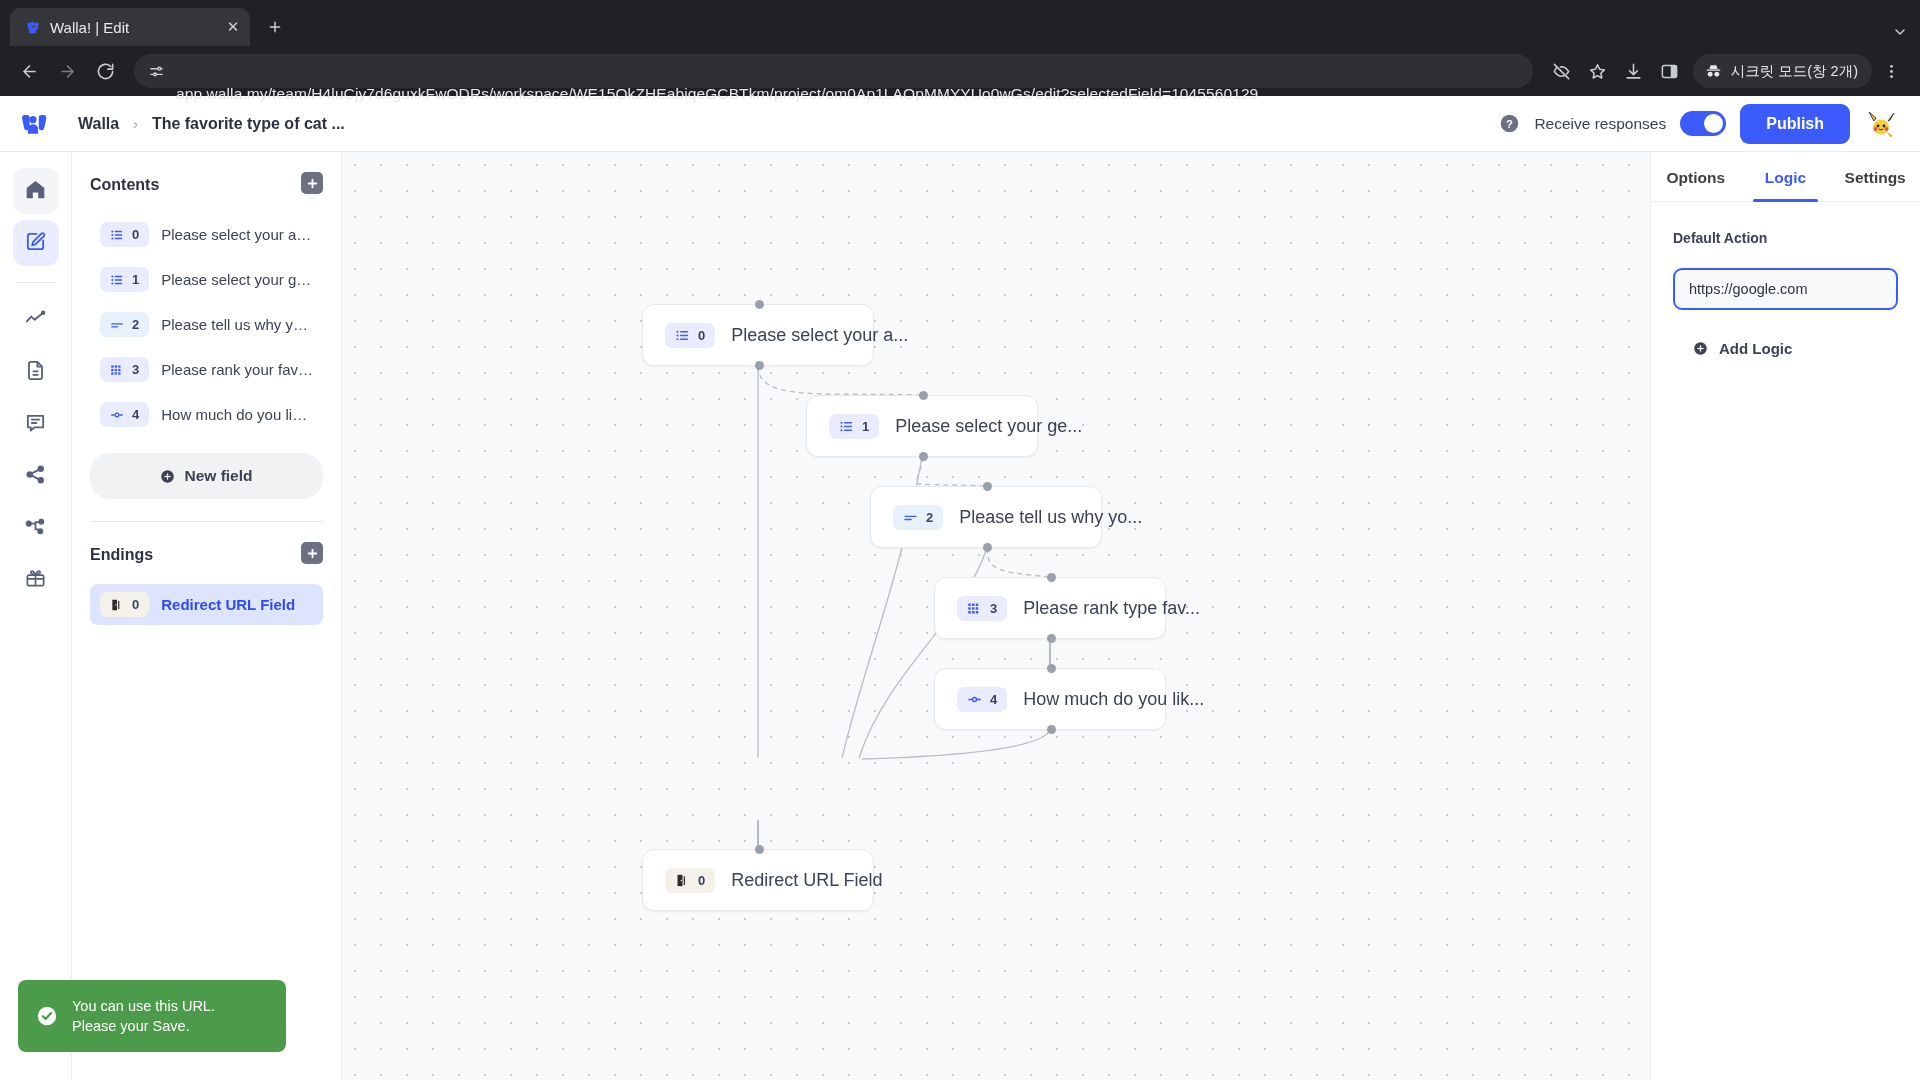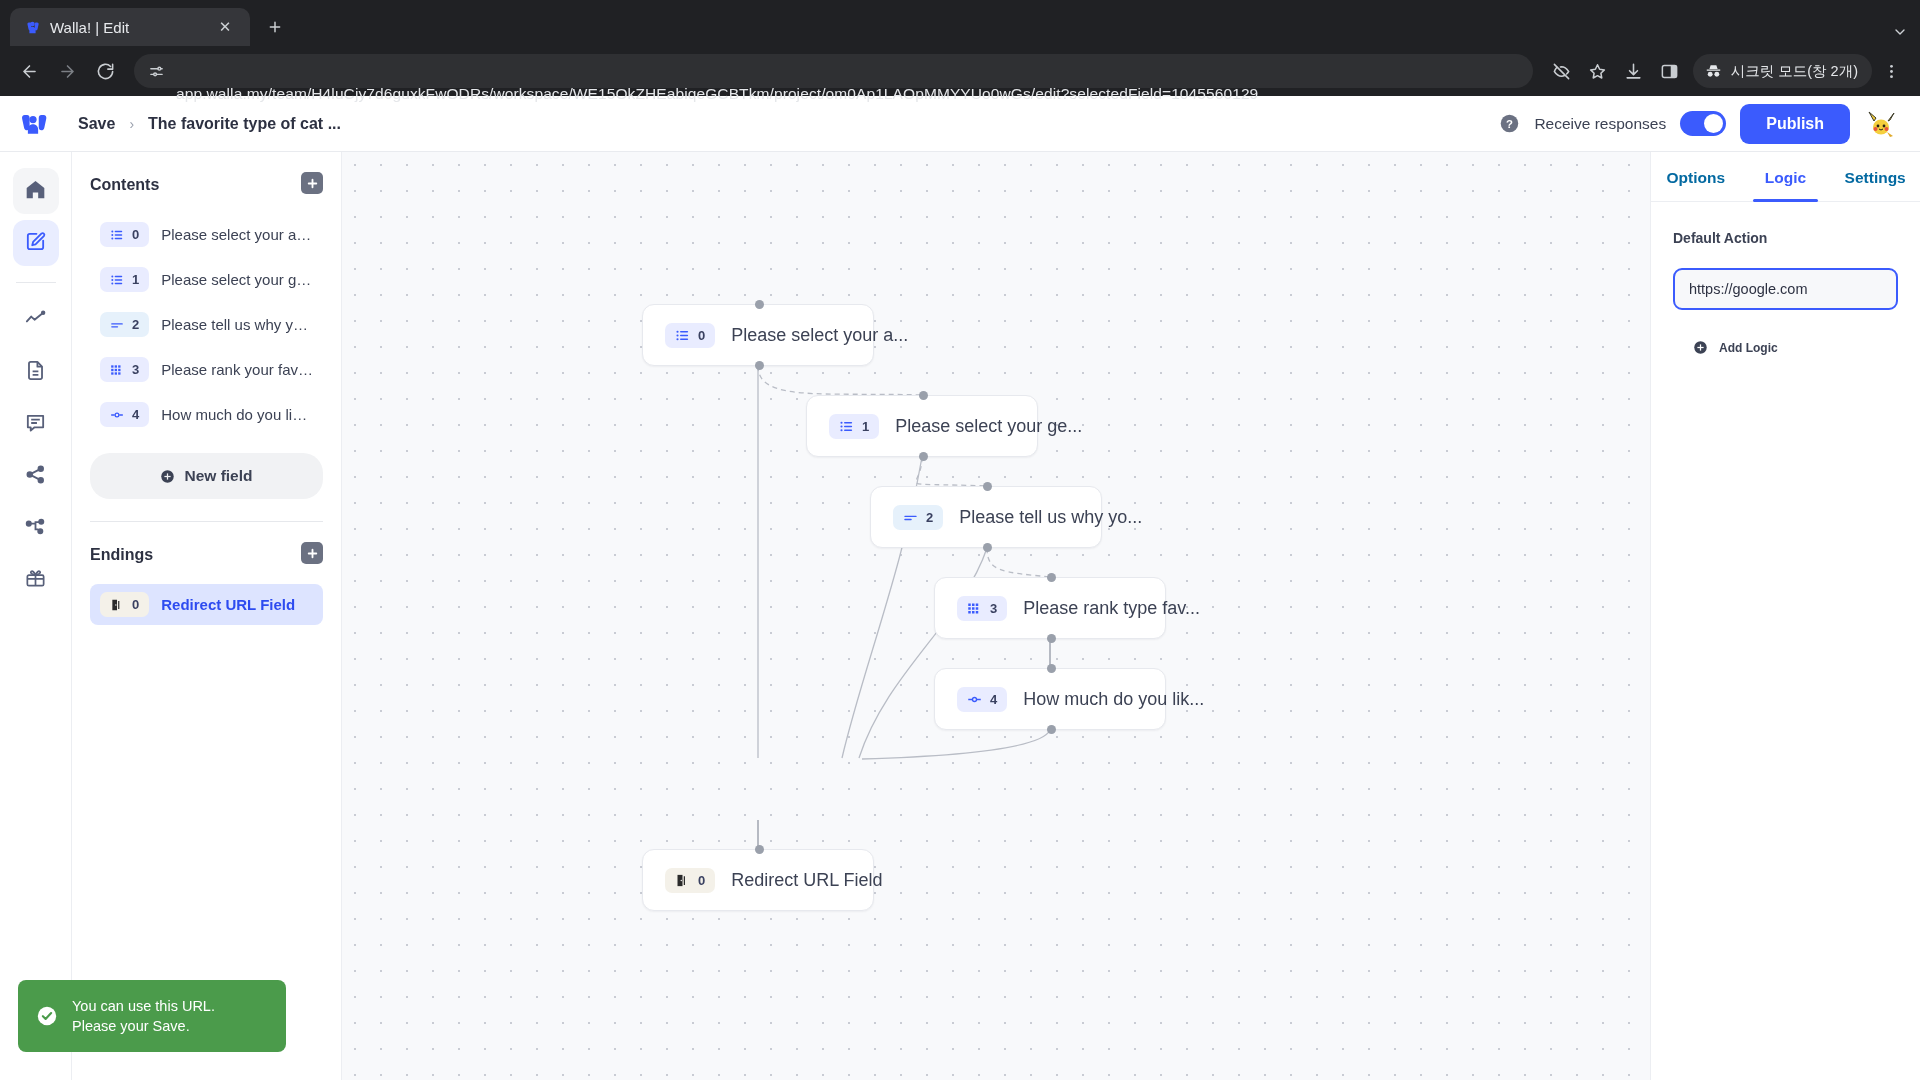--- a/index.html
+++ b/index.html
@@ -9,21 +9,21 @@
     background: #ffffff;
     -webkit-font-smoothing: antialiased;
   }
 
   
   .browser { width: 1920px; background: #202124; }
   .tabstrip { height: 46px; display: flex; align-items: flex-end; padding-left: 10px; }
   .tab {
     width: 240px; height: 38px; background: #35363a; color: #e8eaed;
     border-radius: 10px 10px 0 0; display: flex; align-items: center;
-    padding: 0 14px 0 14px; gap: 9px; font-size: 15px;
+    padding: 0 6px 0 14px; gap: 9px; font-size: 15px;
   }
   .tab-favicon { width: 17px; height: 17px; flex: 0 0 17px; display:flex; align-items:center; justify-content:center; }
   .tab-title { flex: 1; white-space: nowrap; overflow: hidden; text-overflow: ellipsis; font-size: 15px; }
   .tab-close { width: 22px; height: 22px; display: flex; align-items: center; justify-content: center;
     color: #cdd1d4; font-size: 15px; border-radius: 50%; }
   .newtab { width: 34px; height: 34px; margin-left: 8px; margin-bottom: 2px; color: #cdd1d4;
     display: flex; align-items: center; justify-content: center; font-size: 22px; border-radius: 50%; }
   .tabstrip-spacer { flex: 1; }
   .tabstrip-right { display:flex; align-items:center; padding-right: 12px; padding-bottom:6px; color:#cdd1d4; }
 
@@ -120,33 +120,33 @@
     border-radius: 8px; padding: 16px 22px 16px 18px; display: flex; align-items: center; gap: 14px;
     min-width: 268px; z-index: 50;
   }
   .toast-text { font-size: 14.5px; line-height: 1.38; }
   .toast-check { width: 22px; height: 22px; flex: 0 0 22px; }
 
   
   .right-panel { width: 270px; flex: 0 0 270px; background: #fff; border-left: 1px solid #eceef2; }
   .tabs { display: flex; border-bottom: 1px solid #eceef2; }
   .tab-item { flex: 1; text-align: center; padding: 17px 0 14px; font-size: 15.5px;
-    font-weight: 700; color: #0369a1; position: relative; }
+    font-weight: 700; color: #404040; position: relative; }
   .tab-item.active { color: #3b5bfd; }
   .tab-item.active::after { content:''; position: absolute; left: 14%; right: 14%; bottom: -1px;
     height: 3px; background: #3b5bfd; border-radius: 2px; }
   .rp-body { padding: 28px 22px; }
   .rp-label { font-size: 14px; font-weight: 700; color: #3c4254; margin-bottom: 22px; }
   .url-input {
     width: 100%; height: 42px; border: 2px solid #3b5bfd; border-radius: 9px;
     background: #f7f8fa; padding: 0 14px; font-size: 14.5px; color: #2d3142;
     font-family: inherit; outline: none;
   }
   .add-logic { margin-top: 30px; display: flex; align-items: center; gap: 11px;
-    padding-left: 20px; font-size: 12px; font-weight: 700; color: #3c4254; }
+    padding-left: 20px; font-size: 15px; font-weight: 700; color: #3c4254; }
 </style>
 </head>
 <body>
 
 <div class="browser">
 
   <div class="tabstrip">
     <div class="tab">
       <span class="tab-favicon">
         <svg width="17" height="17" viewBox="0 0 24 24" fill="#3b5bfd">
@@ -247,21 +247,21 @@
 
 <div class="app-header">
   <div class="brand-logo">
     <svg width="30" height="30" viewBox="0 0 24 24" fill="#3b5bfd">
       <path d="M5.4 4.8c-1.5 0-2.5 1.4-2.1 2.9l1.6 7.4c.3 1.2 1.2 1.9 2.3 1.9 1.3 0 2.1-1 2.1-2.2V7.1c0-1.3-.8-2.3-2-2.3zm13.2 0c-1.2 0-2 1-2 2.3v7.7c0 1.2.8 2.2 2.1 2.2 1.1 0 2-.7 2.3-1.9l1.6-7.4c.4-1.5-.6-2.9-2.1-2.9z"></path>
       <circle cx="12" cy="8.4" r="2.9"></circle>
         <path d="M12 12.2c-2.4 0-4.1 1.7-4.1 4v3.6h8.2v-3.6c0-2.3-1.7-4-4.1-4z"></path>
     </svg>
   </div>
   <div class="breadcrumb">
-    <span class="crumb">Save</span>
+    <span class="crumb">Walla</span>
     <span class="crumb-sep">›</span>
     <span class="crumb-doc">The favorite type of cat ...</span>
   </div>
   <div class="header-spacer"></div>
   <div class="header-right">
     <span class="help-icon">
       <svg width="21" height="21" viewBox="0 0 24 24" fill="#6b7182">
           <circle cx="12" cy="12" r="10"></circle>
           <text x="12" y="17" font-size="13" font-weight="bold" fill="#fff" text-anchor="middle" font-family="Liberation Sans">?</text>
         </svg>

